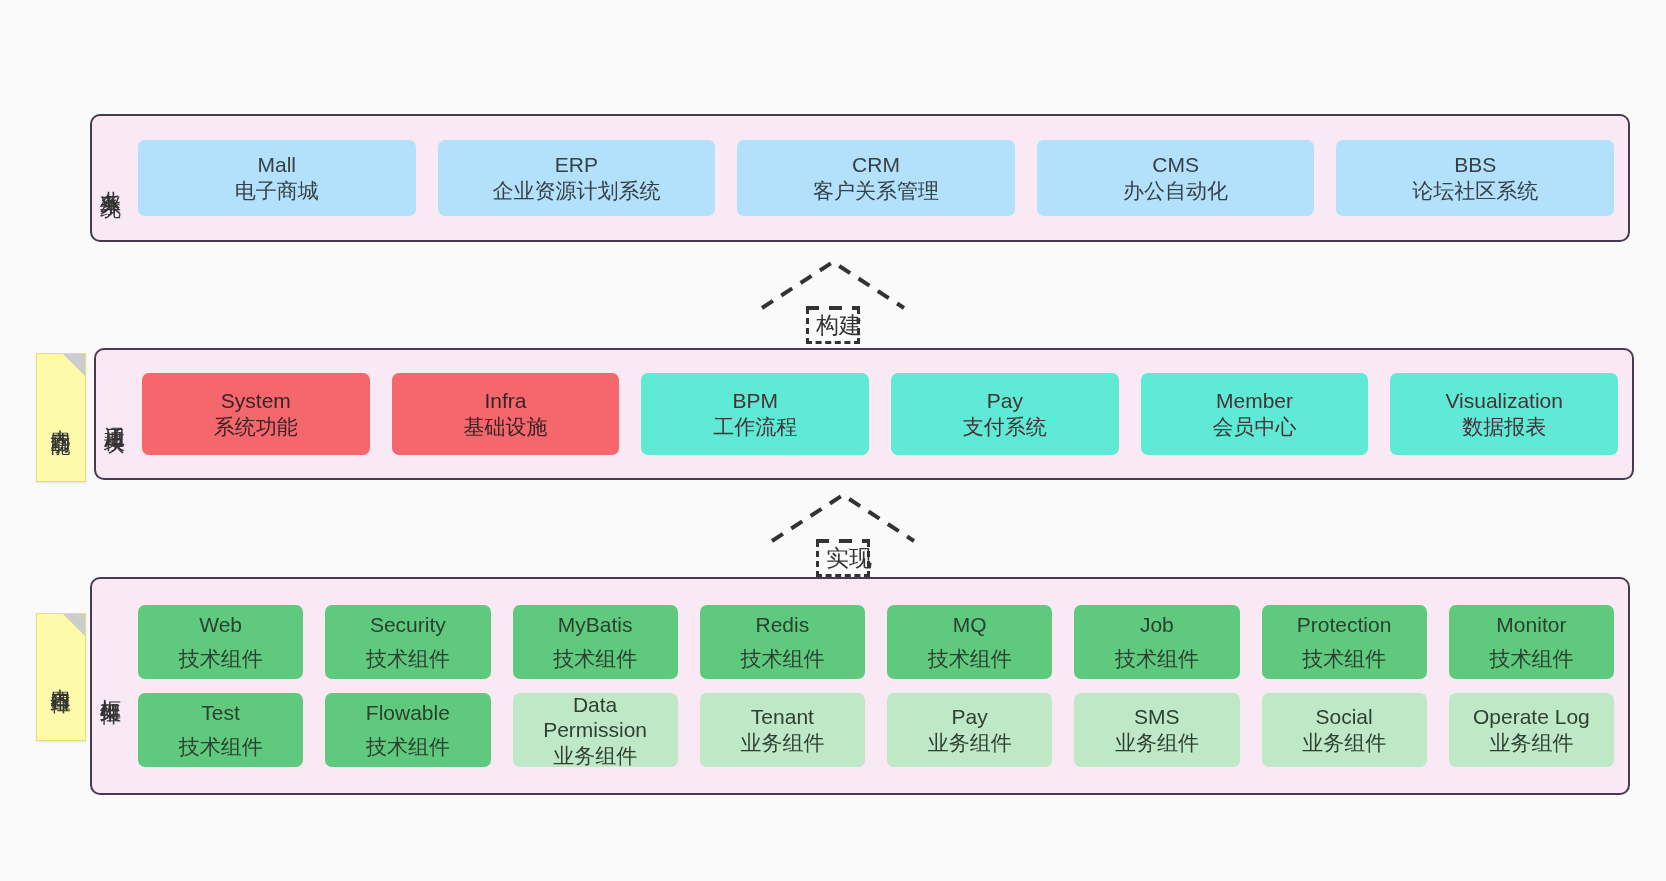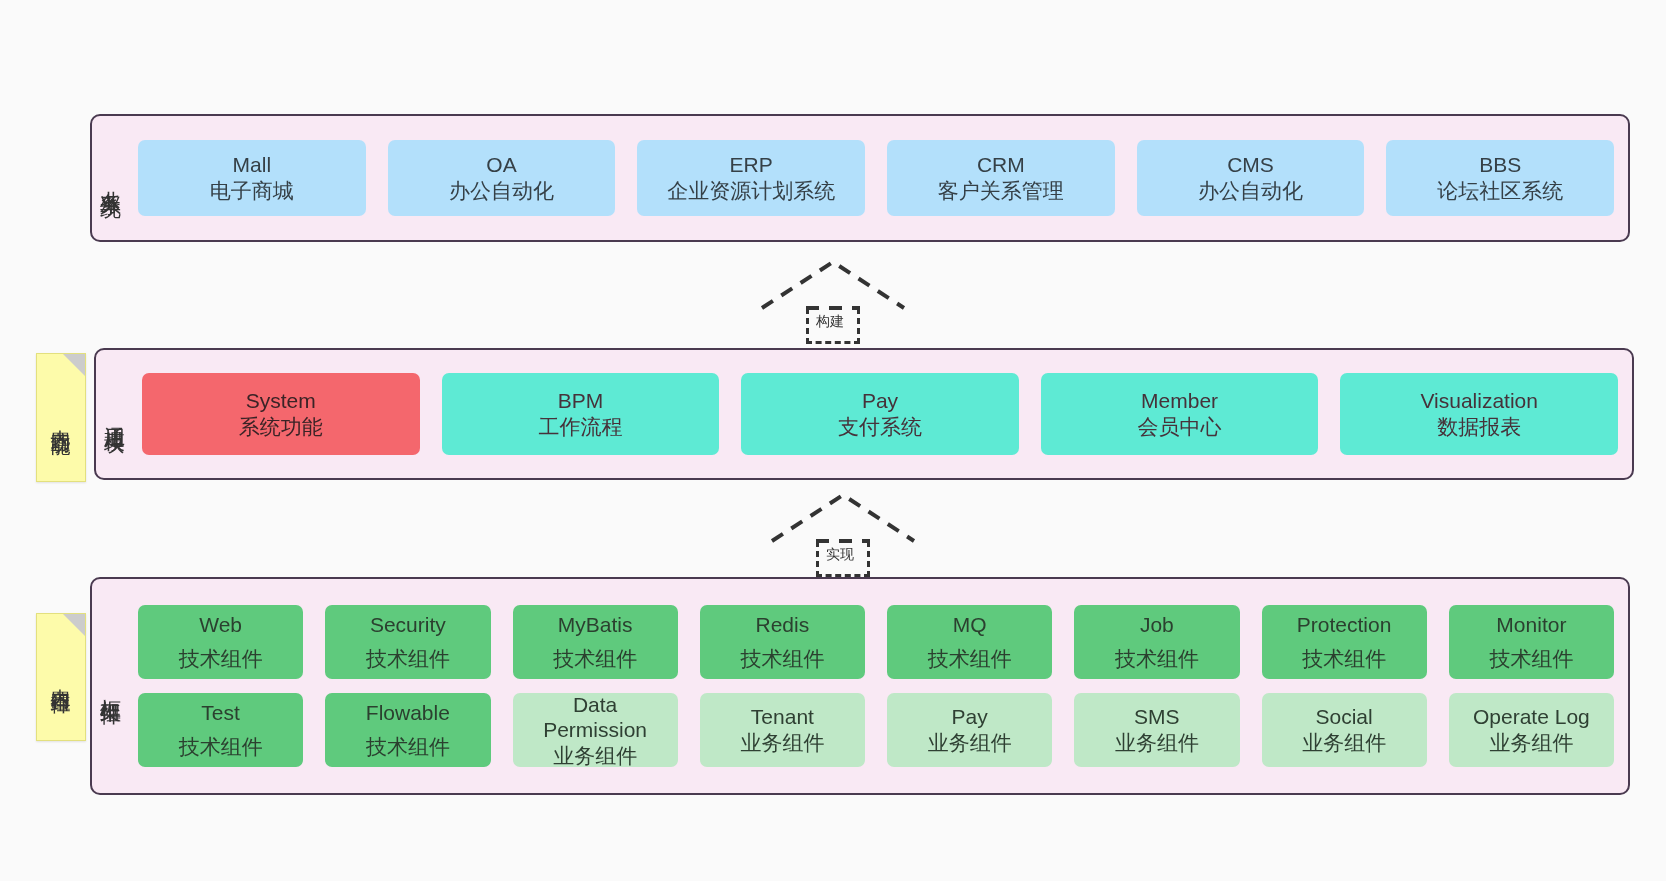--- a/index.html
+++ b/index.html
@@ -135,21 +135,21 @@
   }
   .arrow-stem {
     position: absolute;
     box-sizing: border-box;
     border-left: 3px dashed #333333;
     border-right: 3px dashed #333333;
     border-bottom: 3px dashed #333333;
   }
   .arrow-label {
     position: absolute;
-    font-size: 14px;
+    font-size: 23px;
     color: #333333;
     white-space: nowrap;
     background: transparent;
     line-height: 1;
   }
 
   #arrow-build   { left: 758px; top: 256px; width: 150px; height: 88px; }
   #arrow-realize { left: 768px; top: 489px; width: 150px; height: 88px; }
 </style>
 </head>
@@ -157,24 +157,20 @@
 
 <div class="canvas">
 
   <div class="layer" id="layer-business">
     <div class="layer-title">业务系统</div>
     <div class="layer-body">
       <div class="row r-sys">
         <div class="node blue">
           <span class="en">Mall</span>
           <span class="cn">电子商城</span>
-        </div>
-        <div class="node blue">
-          <span class="en">OA</span>
-          <span class="cn">办公自动化</span>
         </div>
         <div class="node blue">
           <span class="en">ERP</span>
           <span class="cn">企业资源计划系统</span>
         </div>
         <div class="node blue">
           <span class="en">CRM</span>
           <span class="cn">客户关系管理</span>
         </div>
         <div class="node blue">
@@ -204,20 +200,24 @@
   </div>
 
   <div class="layer" id="layer-module">
     <div class="layer-title">通用模块</div>
     <div class="layer-body">
       <div class="row r-mod">
         <div class="node red">
           <span class="en">System</span>
           <span class="cn">系统功能</span>
         </div>
+        <div class="node red">
+          <span class="en">Infra</span>
+          <span class="cn">基础设施</span>
+        </div>
         <div class="node pink">
           <span class="en">BPM</span>
           <span class="cn">工作流程</span>
         </div>
         <div class="node pink">
           <span class="en">Pay</span>
           <span class="cn">支付系统</span>
         </div>
         <div class="node pink">
           <span class="en">Member</span>

